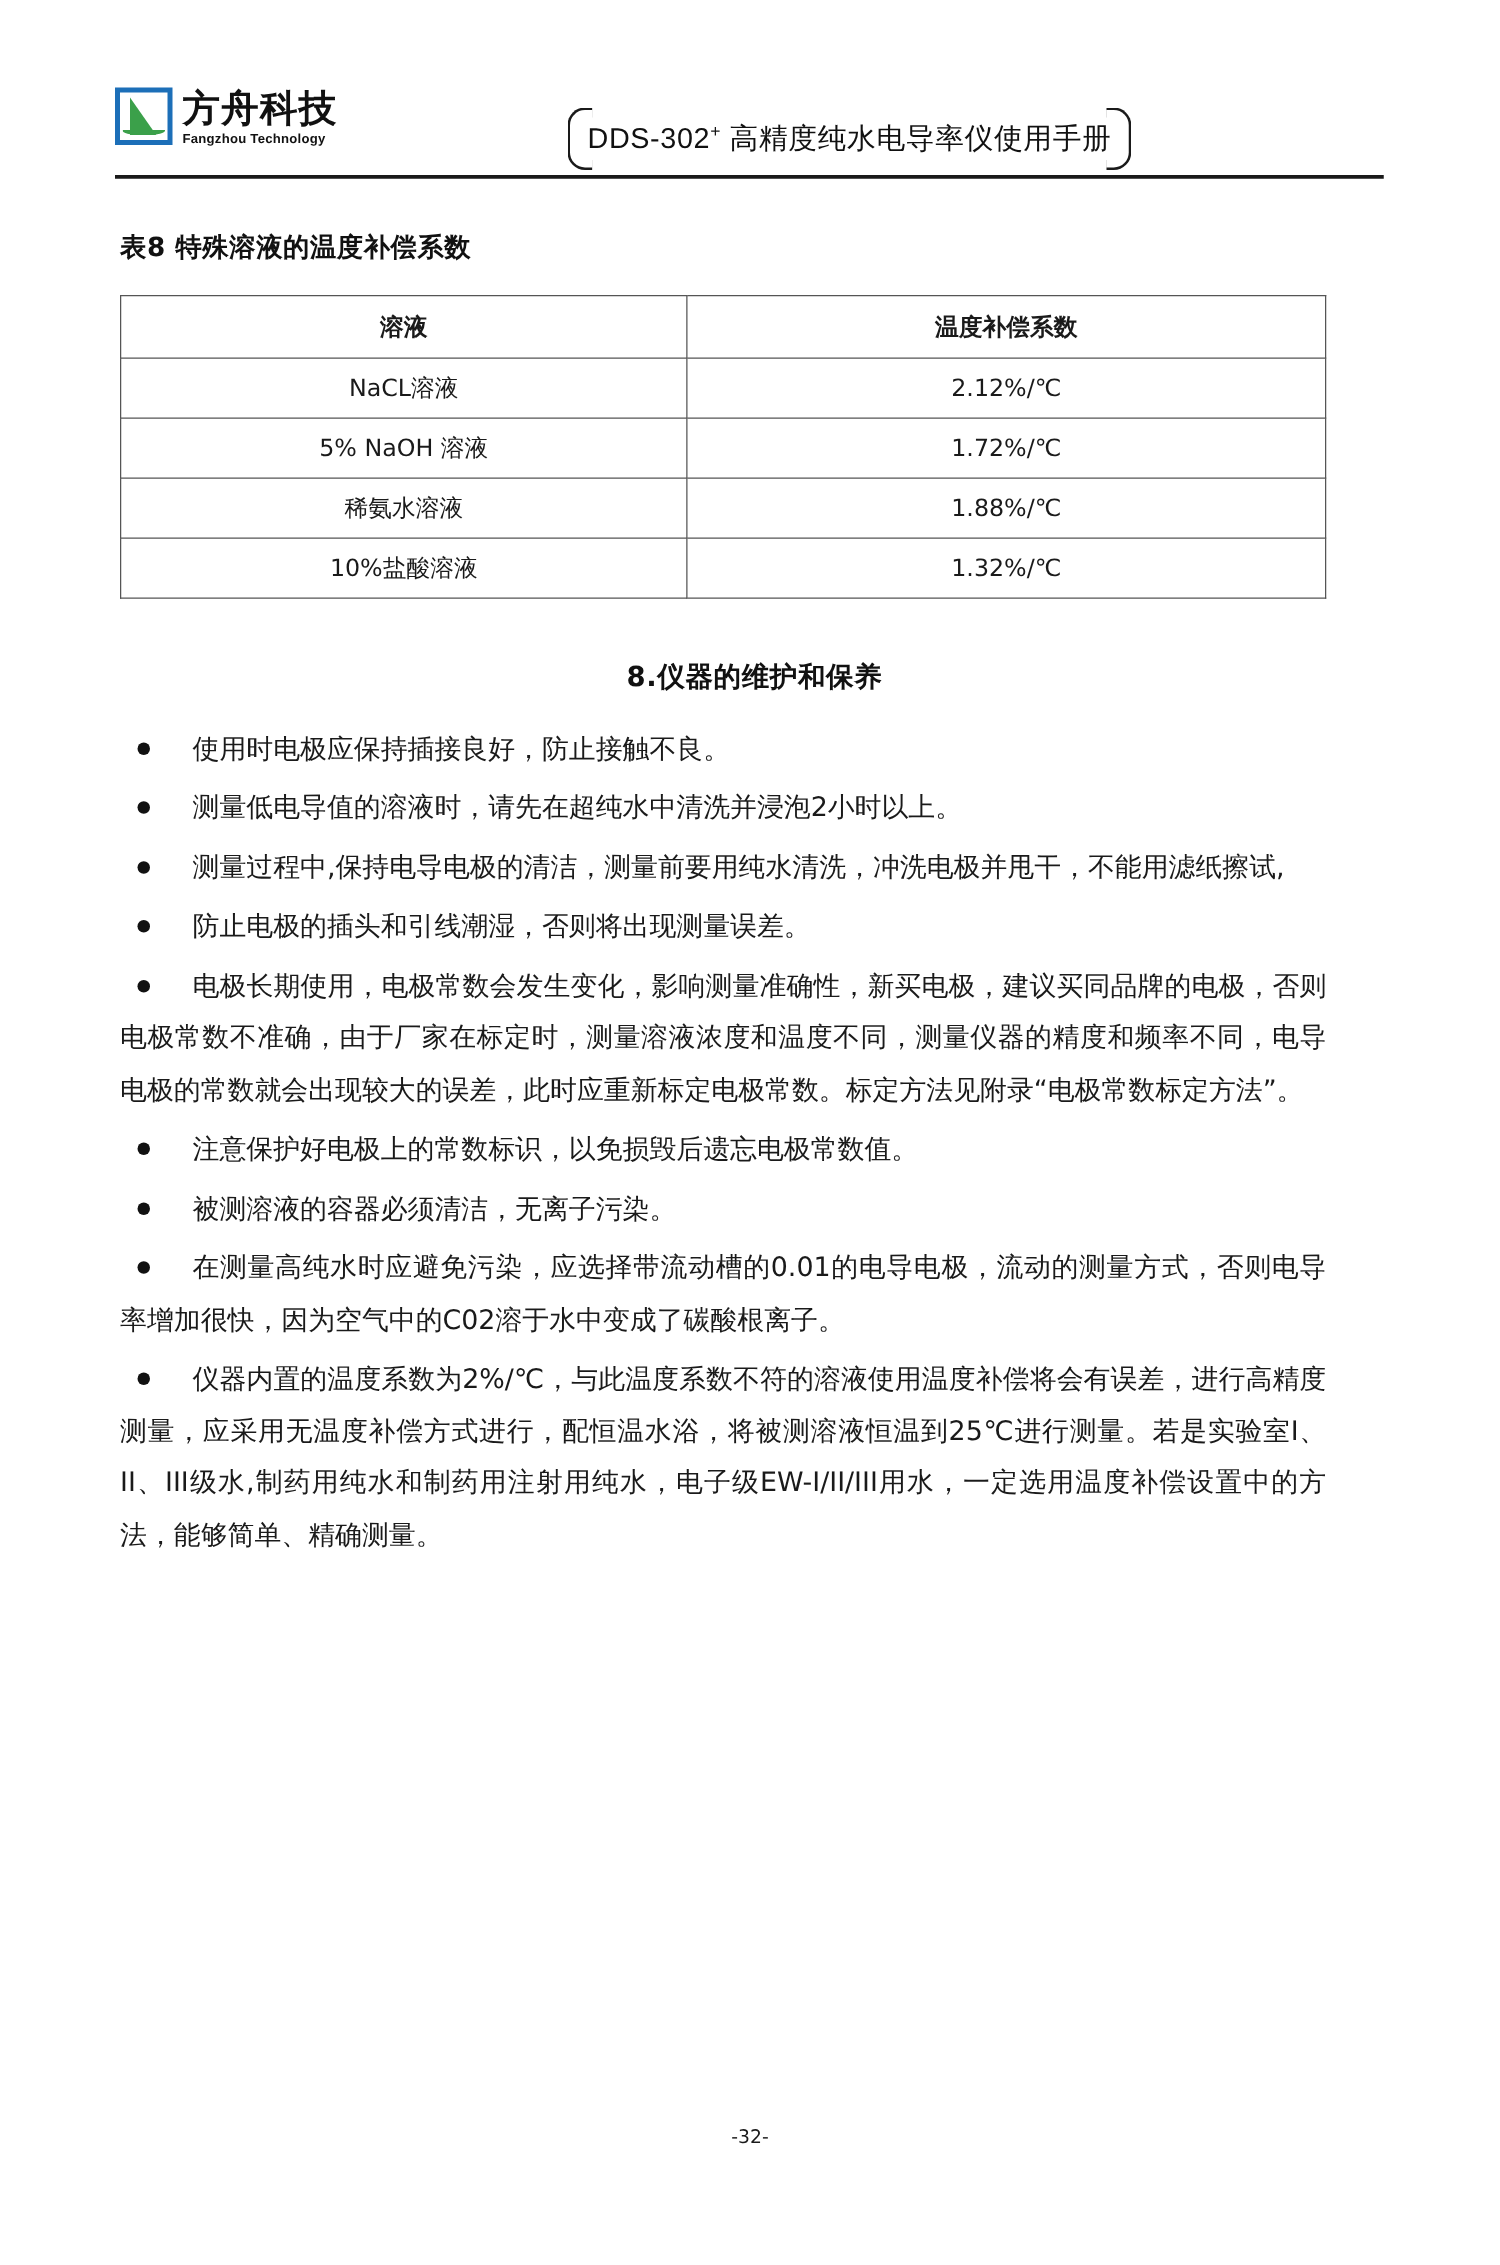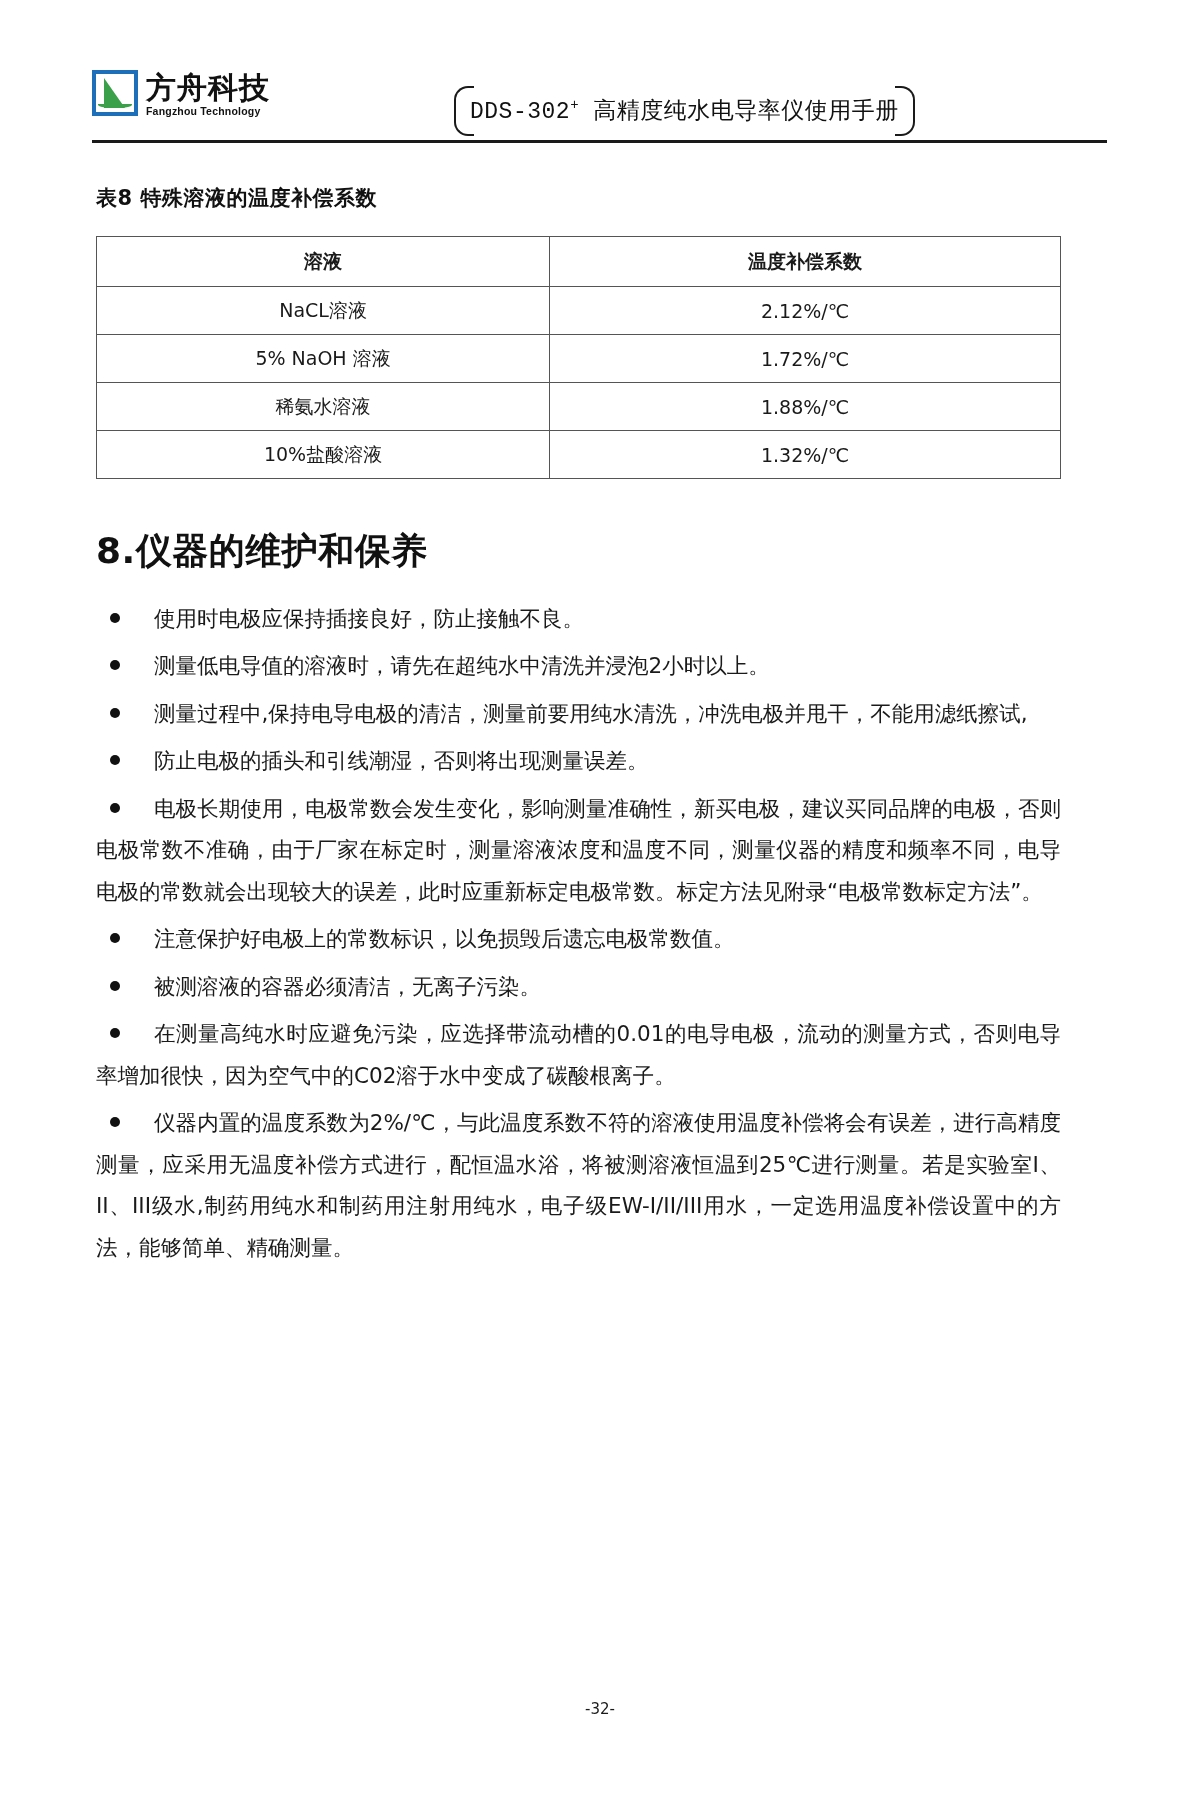--- a/index.html
+++ b/index.html
@@ -95,21 +95,21 @@
   .header-title-wrap::after {
     right: -16px;
     border-left: none;
     border-radius: 0 14px 14px 0;
   }
   .header-title {
     font-size: 23px;
     letter-spacing: 0.5px;
     white-space: nowrap;
     color: #111111;
-    font-family: Liberation Mono, monospace;
+    font-family: Liberation Sans, sans-serif;
   }
   .header-title .sup {
     font-size: 14px;
     vertical-align: super;
   }
   .header-rule {
     position: absolute;
     left: 92px; top: 140px;
     width: 1015px;
     height: 3px;
@@ -152,26 +152,27 @@
   }
   table.comp-table th {
     font-weight: 700;
     height: 50px;
   }
   table.comp-table col.c1 { width: 47%; }
   table.comp-table col.c2 { width: 53%; }
 
   
   .section-heading {
-    font-size: 36px;
+    font-size: 22px;
     font-weight: 700;
     color: #111111;
     margin: 48px 0 22px 0;
     letter-spacing: 0.5px;
     font-family: "DejaVu Sans", "Liberation Sans", sans-serif;
+    text-align: center;
   }
 
   
   ul.notes {
     list-style: none;
     margin: 0;
     padding: 0;
     width: 965px;
   }
   ul.notes > li {

